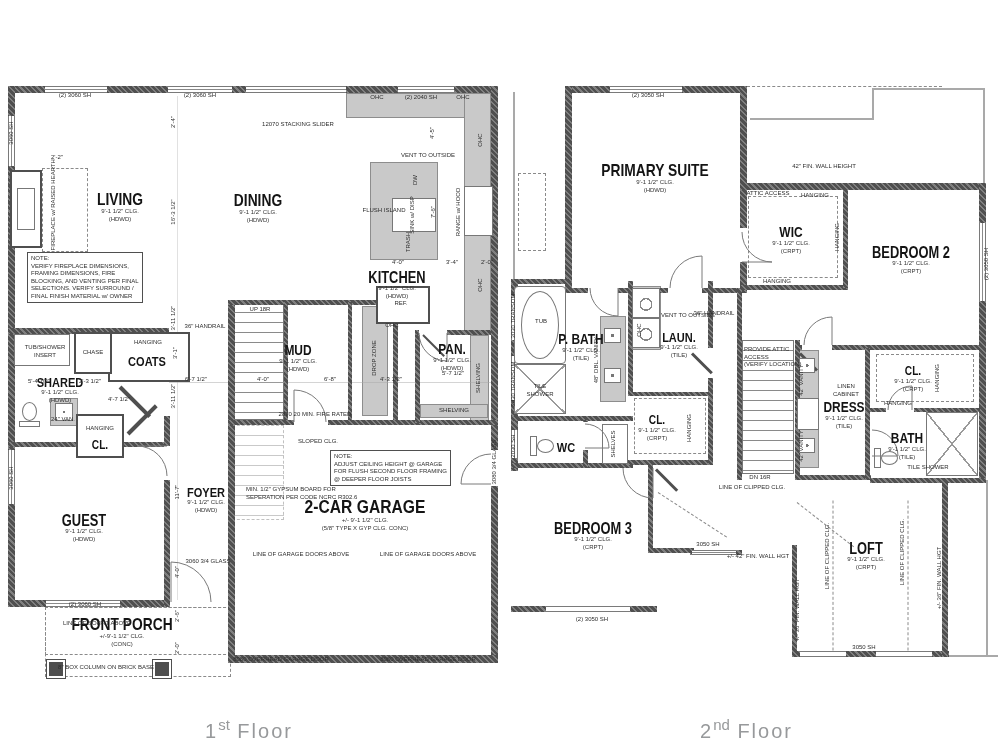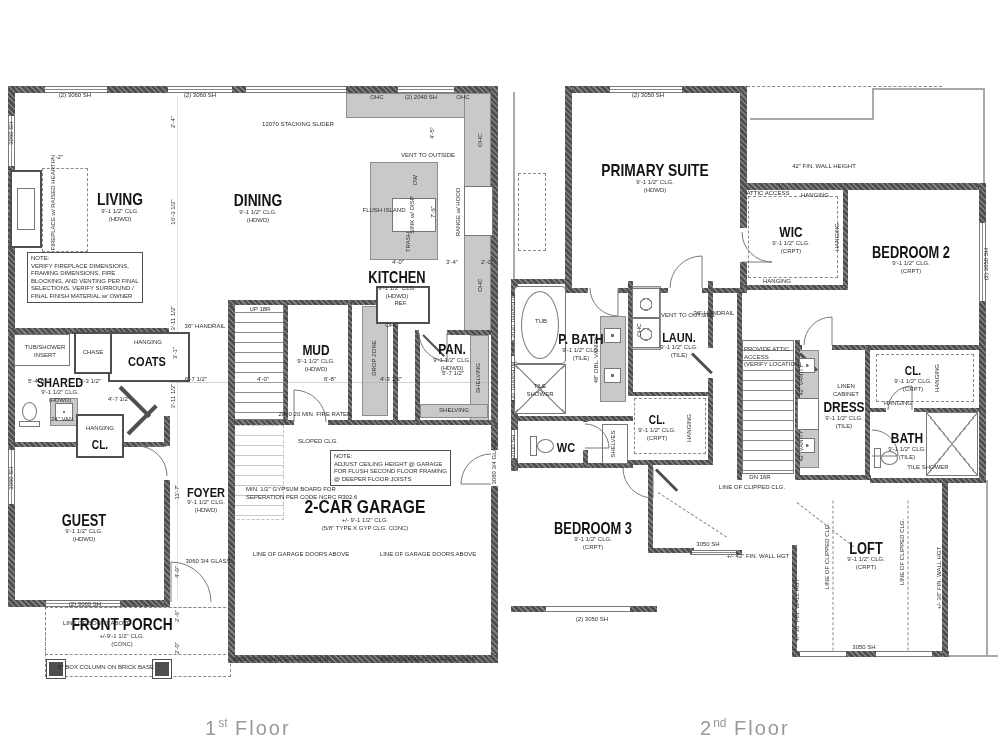--- a/index.html
+++ b/index.html
@@ -1,21 +1,21 @@
 <!DOCTYPE html>
 <html><head>
 <meta charset="utf-8">
 <style>
   html,body{margin:0;padding:0;background:#fff}
   .page{position:relative;width:1006px;height:751px;background:#fff;overflow:hidden;
         font-family:"Liberation Sans",sans-serif;color:#222}
   .title{position:absolute;top:26px;left:0;width:100%;text-align:center;font-size:23px;
          letter-spacing:6px;color:#1e1e1e;font-weight:400}
   .caption{position:absolute;font-size:20px;letter-spacing:2px;color:#97999b}
-  .caption sup{font-size:12px;letter-spacing:0}
+  .caption sup{font-size:15px;letter-spacing:0}
   .wall{position:absolute;box-sizing:border-box;z-index:10;background:#4f4f4f;
         background-image:repeating-linear-gradient(45deg,rgba(255,255,255,.28) 0 1.5px,transparent 1.5px 4px)}
   .thin{position:absolute;background:#a9a9a9;z-index:8}
   .dashline{position:absolute;border-top:1.5px dashed #8a8a8a;height:0;z-index:8}
   .dash{position:absolute;border:1px dashed #8a8a8a;box-sizing:border-box;z-index:6;background:transparent}
   .box{position:absolute;border:2.5px solid #4f4f4f;background:#fff;box-sizing:border-box;z-index:12}
   .fill{position:absolute;background:#c9c9c9;border:1px solid #8d8d8d;box-sizing:border-box;z-index:4}
   .appl{position:absolute;border:1px solid #777;background:#fff;box-sizing:border-box;z-index:13}
   .ell{position:absolute;border:1px solid #777;background:#fff;border-radius:50%;box-sizing:border-box;z-index:14}
   .sink{position:absolute;border:1px solid #777;background:#fff;box-sizing:border-box;z-index:14;
@@ -243,21 +243,21 @@
   <div class="room" style="left:258px;top:208px">
     <div class="rn" style="font-size:15px">DINING</div>
     <div class="rs">9'-1 1/2" CLG.</div>
     <div class="rs">(HDWD)</div>
   </div>
   <div class="room" style="left:397px;top:285px">
     <div class="rn" style="font-size:14px">KITCHEN</div>
     <div class="rs">9'-1 1/2" CLG.</div>
     <div class="rs">(HDWD)</div>
   </div>
-  <div class="room" style="left:316px;top:358px">
+  <div class="room" style="left:298px;top:358px">
     <div class="rn" style="font-size:13px">MUD</div>
     <div class="rs">9'-1 1/2" CLG.</div>
     <div class="rs">(HDWD)</div>
   </div>
   <div class="room" style="left:452px;top:357px">
     <div class="rn" style="font-size:13px">PAN.</div>
     <div class="rs">9'-1 1/2" CLG.</div>
     <div class="rs">(HDWD)</div>
   </div>
   <div class="room" style="left:147px;top:362px">

